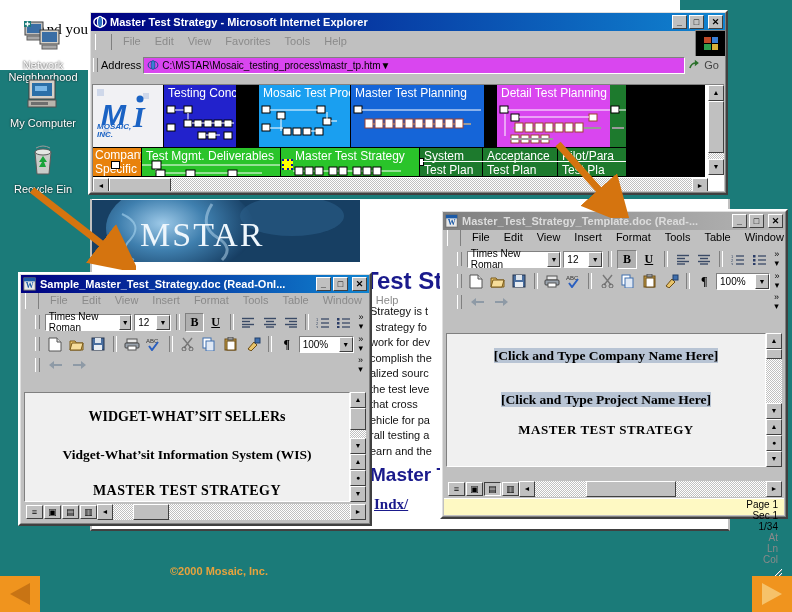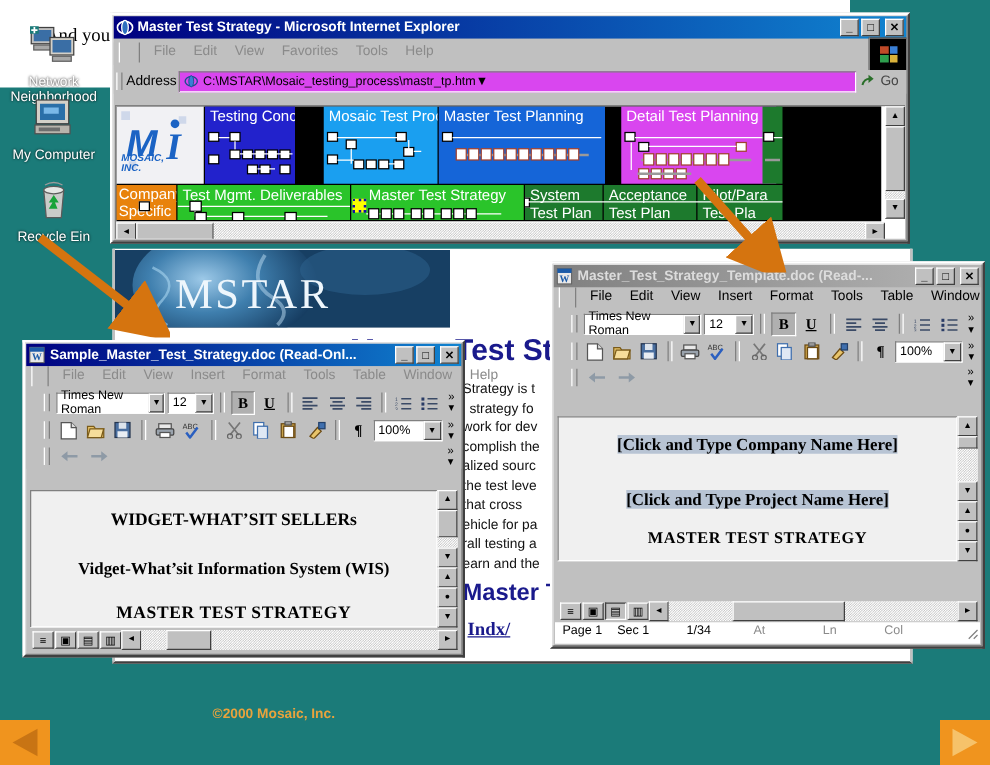--- a/index.html
+++ b/index.html
@@ -80,22 +80,22 @@
   .navcell{position:absolute;box-sizing:border-box;color:#fff;font-size:12px;
            padding:1px 0 0 4px;overflow:hidden;white-space:nowrap;}
   .nodebox{position:absolute;background:#fff;border:1px solid #000;width:9px;height:8px;box-sizing:border-box;}
 
   
   .docpage{background:#f0f0f0;border-top:1px solid #808080;border-left:1px solid #808080;
            border-right:1px solid #fff;border-bottom:1px solid #fff;box-sizing:border-box;
            font-family:"Liberation Serif", serif;text-align:center;overflow:hidden;}
   .docline{font-weight:bold;color:#000;}
   .hl{background:#b8c4d4;}
-  .statusbar{height:17px;display:flex;align-items:flex-start;font-size:10px;background:#ffffff;
-             border-top:1px solid #fff;box-sizing:border-box;}
+  .statusbar{height:17px;display:flex;align-items:flex-end;font-size:10px;background:#fef9c3;
+             border-top:1px solid #fff;box-sizing:border-box;flex-direction:column;}
   .statusbar .cell{padding:0 6px;}
   .statusbar .grey{color:#8a8a8a;}
   .vbtns{display:flex;align-items:center;gap:1px;padding-left:2px;}
   .vbtn{width:17px;height:14px;background:#c0c0c0;border-top:1px solid #fff;border-left:1px solid #fff;
         border-right:1px solid #404040;border-bottom:1px solid #404040;box-sizing:border-box;
         font-size:9px;line-height:12px;text-align:center;}
   .vbtn.on{border-top:1px solid #404040;border-left:1px solid #404040;border-right:1px solid #fff;border-bottom:1px solid #fff;}
 
   
   #caption{left:30px;top:531px;width:680px;height:70px;background:#fff;
@@ -611,21 +611,21 @@
           </svg>
         </span>
     <span class="tbi">
           <svg width="16" height="10">
             <path d="M15 5 L10 1 v3 H2 v2 h8 v3z" fill="#8e9aa6"></path>
           </svg>
         </span>
     <span class="chev">»<br>▾</span>
   </div>
 
-  <div style="position:absolute;left:4px;top:122px;right:4px;height:116px;display:flex;">
+  <div style="position:absolute;left:4px;top:122px;right:4px;height:134px;display:flex;">
     <div class="docpage" style="flex:1;padding-top:14px;">
       <div class="docline" style="font-size:13.5px;margin-bottom:28px;"><span class="hl">[Click and Type Company Name Here]</span></div>
       <div class="docline" style="font-size:13.5px;margin-bottom:14px;"><span class="hl">[Click and Type Project Name Here]</span></div>
       <div class="docline" style="font-size:13px;letter-spacing:.5px;">MASTER TEST STRATEGY</div>
     </div>
     <div class="sb-v" style="width:16px;">
       <div class="sbbtn">▲</div>
       <div class="sbthumb" style="width:16px;height:10px;"></div>
       <div class="sbtrack" style="width:16px;"></div>
       <div class="sbbtn">▼</div>

